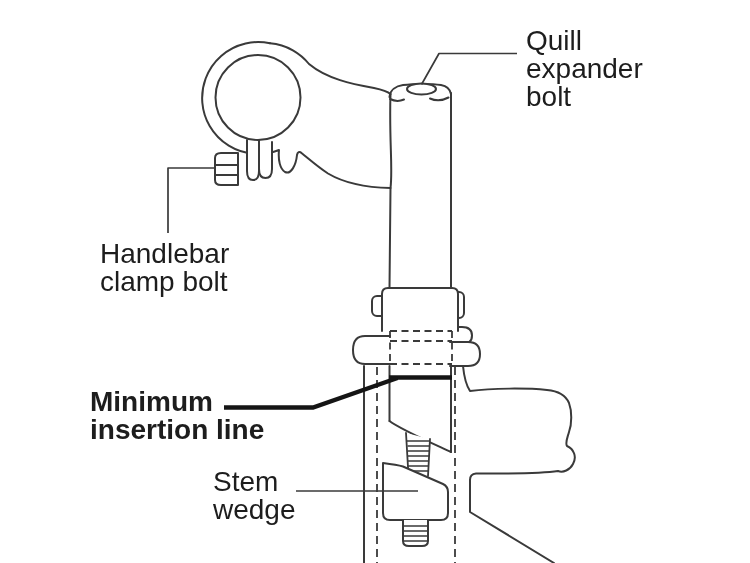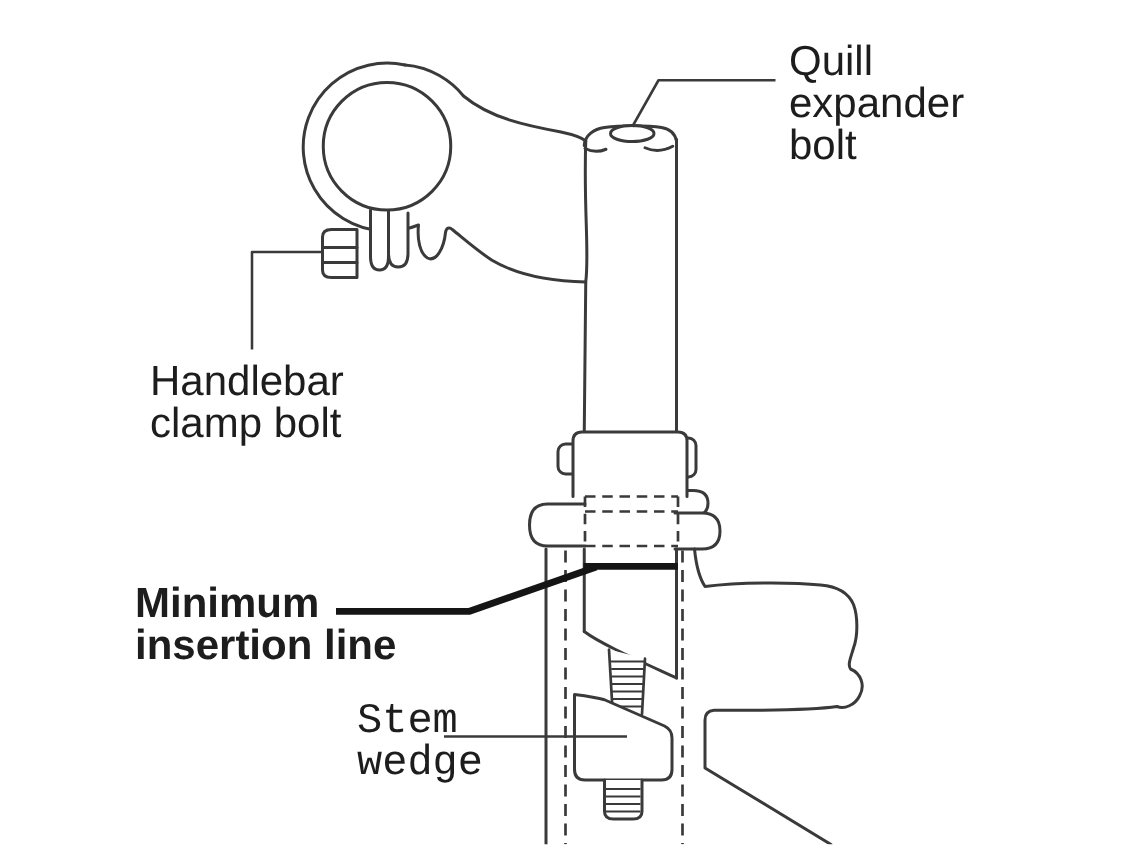--- a/index.html
+++ b/index.html
@@ -21,21 +21,21 @@
     font-size: 28px;
     line-height: 28px;
     color: #1d1d1d;
     white-space: pre-line;
     letter-spacing: 0;
   }
   .label.bold { font-weight: bold; }
   #label-quill   { left: 526px; top: 27px;  }
   #label-clamp   { left: 100px; top: 240px; }
   #label-minins  { left: 90px;  top: 388px; }
-  #label-wedge   { left: 238px; top: 468px; font-family: Liberation Mono, monospace; }
+  #label-wedge   { left: 213px; top: 468px; }
 </style>
 </head>
 <body>
 
 <div id="figure">
 
   <svg id="diagram-svg" viewBox="0 0 750 563" fill="none" stroke="#3a3a3a" stroke-width="2" stroke-linecap="round" stroke-linejoin="round">
 
     <g>
 

